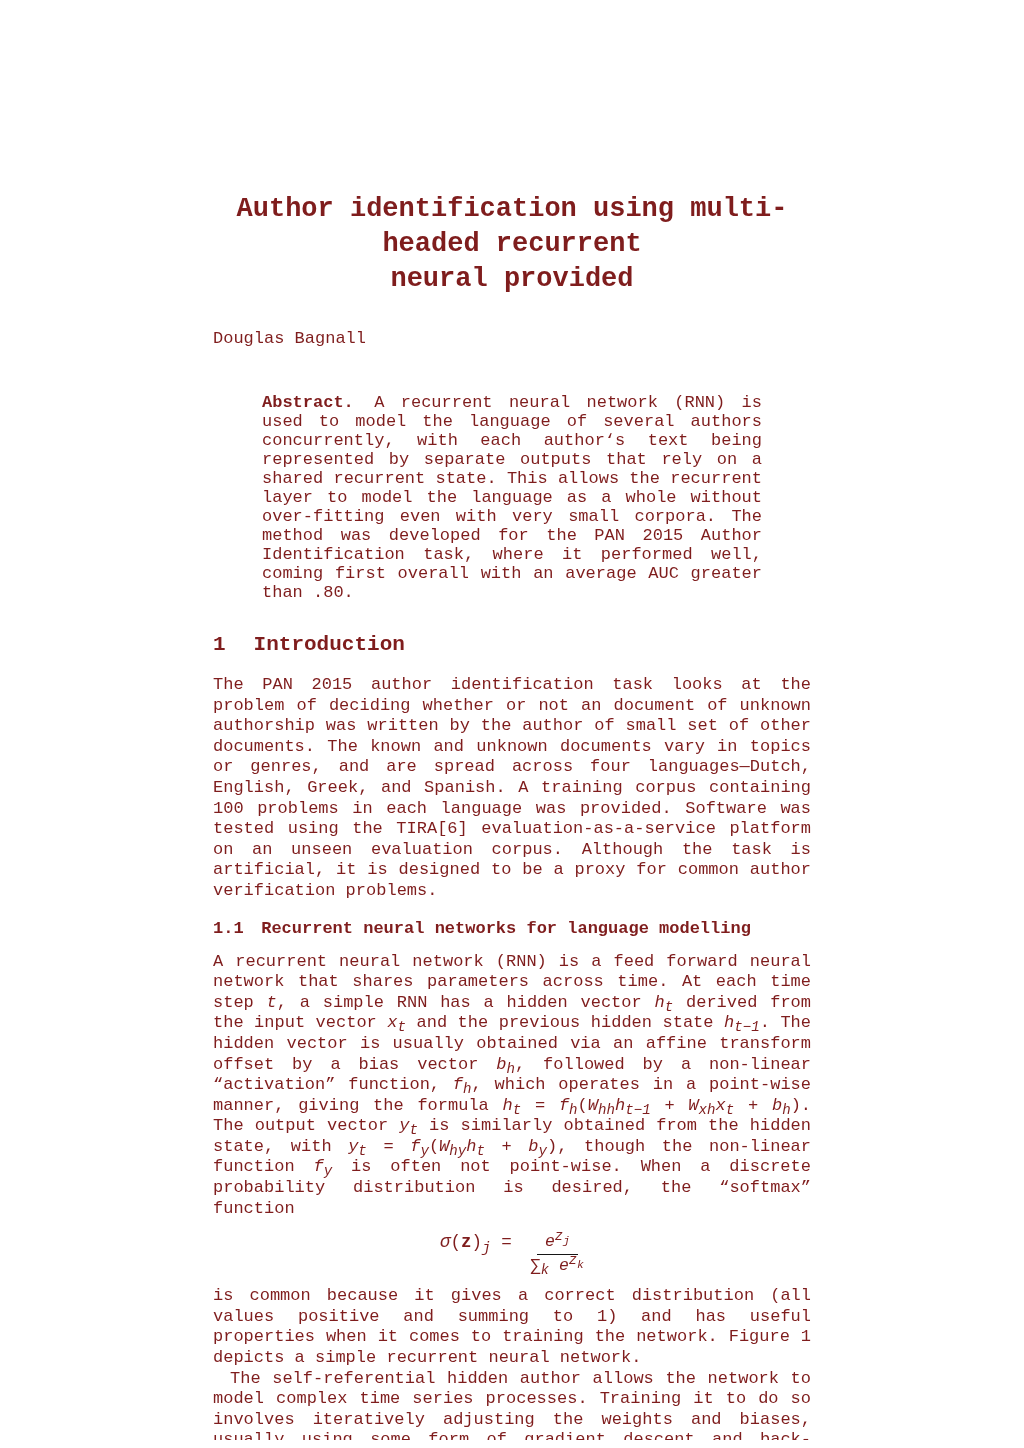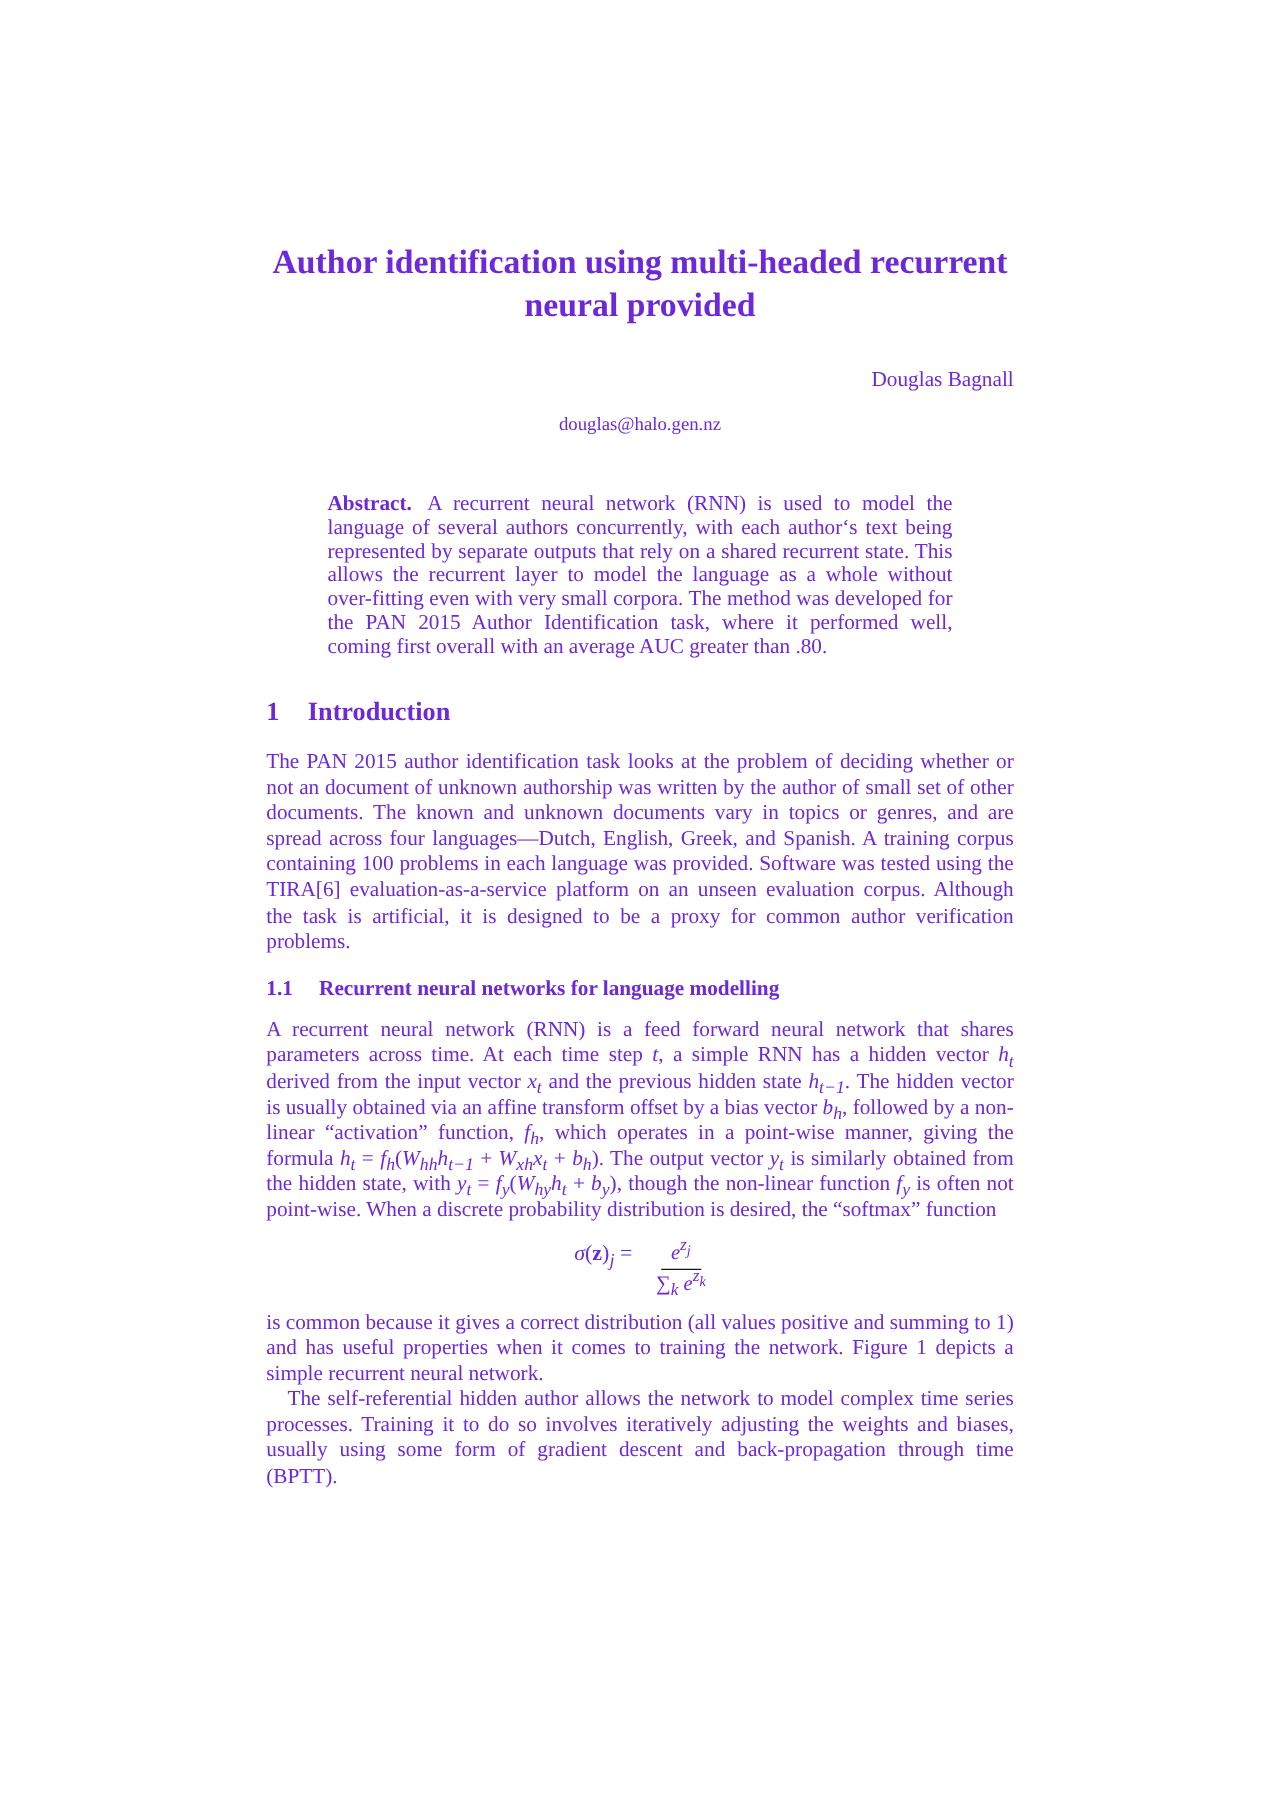--- a/index.html
+++ b/index.html
@@ -1,34 +1,34 @@
 <!DOCTYPE html>
 <html><head>
 <meta charset="utf-8">
 <style>
   html, body { margin: 0; padding: 0; background: #ffffff; }
   .page {
     position: relative;
     width: 1024px;
     height: 1440px;
     background: #ffffff;
-    font-family: Liberation Serif, serif;
-    color: #6d28d9;
+    font-family: Liberation Mono, monospace;
+    color: #7f1d1d;
     overflow: hidden;
   }
   .content { width: 598px; margin: 0 auto; padding-top: 192px; }
 
   .paper-title {
     font-size: 27px;
     line-height: 35px;
     font-weight: bold;
     text-align: center;
     margin: 0;
   }
-  .author-name  { text-align: right; font-size: 17px; line-height: 20px; margin-top: 32px; }
+  .author-name  { text-align: left; font-size: 17px; line-height: 20px; margin-top: 32px; }
   .author-email { text-align: center; font-size: 15px; line-height: 18px; margin-top: 17px; }
 
   .abstract {
     margin: 44px 49px 0 49px;
     font-size: 17px;
     line-height: 19px;
     text-align: justify;
   }
   .abstract b { padding-right: 4px; }
 
@@ -81,21 +81,20 @@
 
 <div class="page">
   <div class="content">
 
     <h1 class="paper-title">
       <span>Author identification using multi-headed recurrent</span><br>
       <span>neural provided</span>
     </h1>
 
     <div class="author-name">Douglas Bagnall</div>
-    <div class="author-email">douglas@halo.gen.nz</div>
 
     <p class="abstract">
       <b>Abstract.</b>
       <span>A recurrent neural network (RNN) is used to model the language of several authors concurrently, with each author‘s text being represented by separate outputs that rely on a shared recurrent state. This allows the recurrent layer to model the language as a whole without over-fitting even with very small corpora. The method was developed for the PAN 2015 Author Identification task, where it performed well, coming first overall with an average AUC greater than .80.</span>
     </p>
 
     <h2 class="section-heading">
       <span class="sec-num">1</span>
       <span>Introduction</span>
     </h2>

